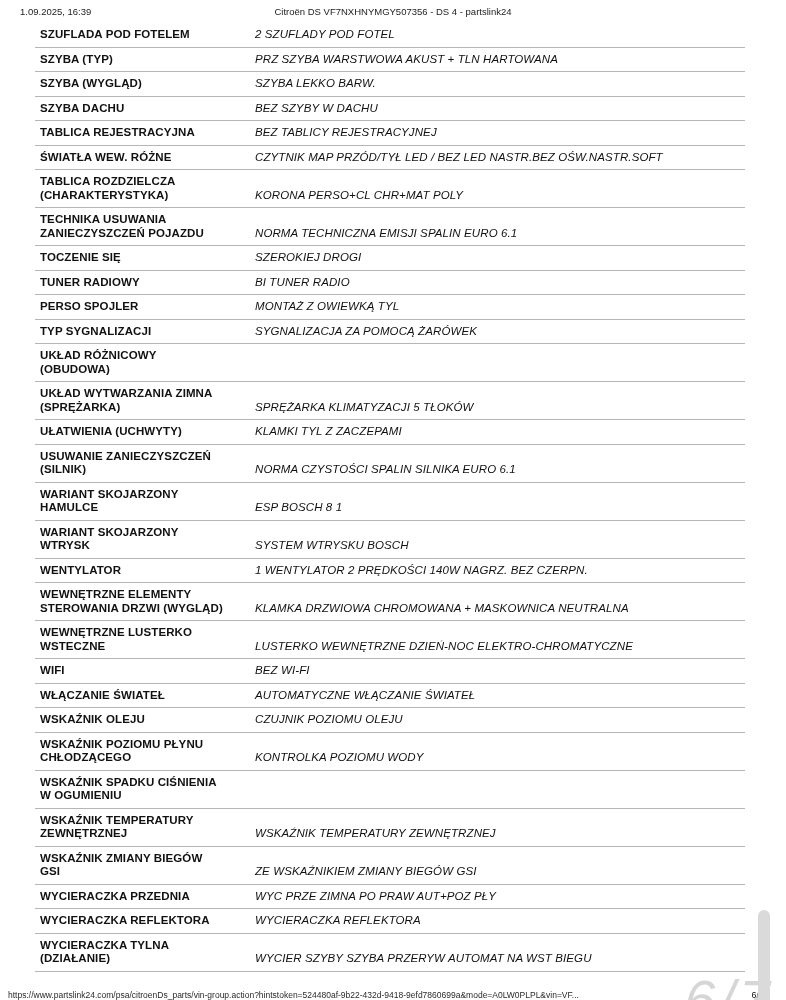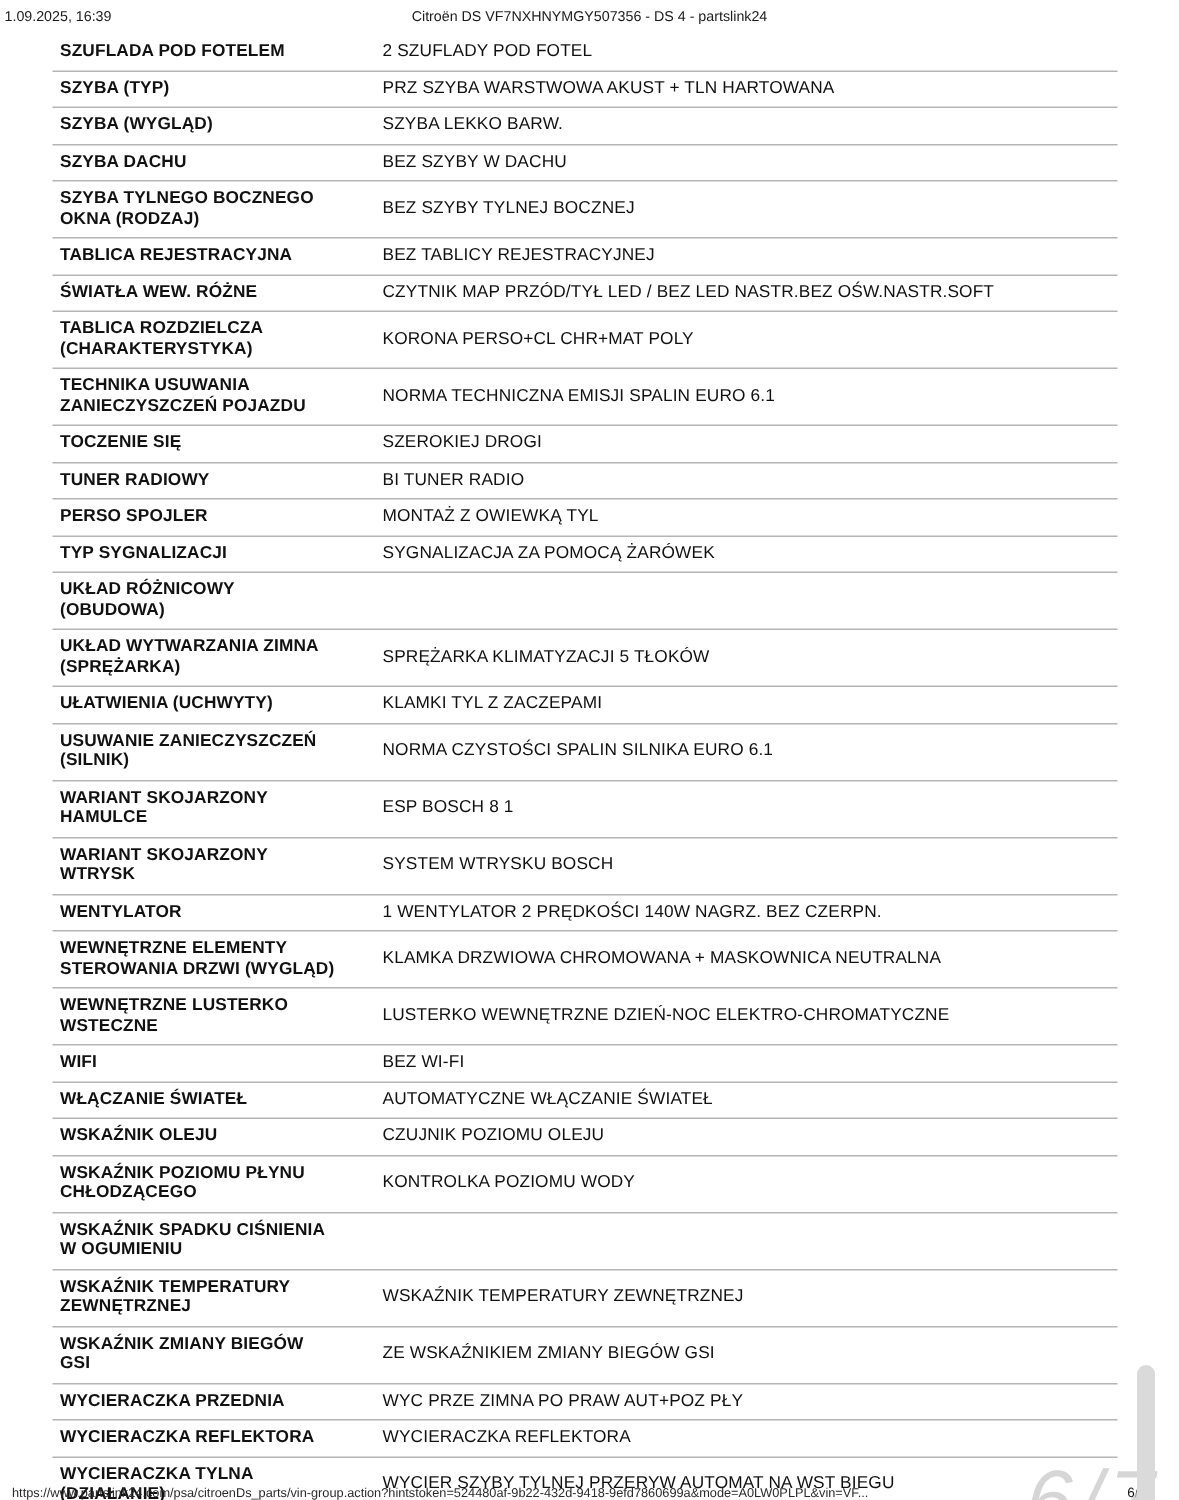--- a/index.html
+++ b/index.html
@@ -11,44 +11,45 @@
     position: relative;
     overflow: hidden;
   }
   .page { width: 786px; height: 1000px; position: relative; overflow: hidden; }
 
   
   .print-header {
     position: absolute; top: 6px; left: 0; right: 0; height: 14px;
     font-size: 9.5px; color: #1c1c1c;
   }
-  .print-header .datetime { position: absolute; left: 3px; top: 0; }
+  .print-header .datetime { position: absolute; left: 20px; top: 0; }
   .print-header .doc-title { position: absolute; left: 0; right: 0; top: 0; text-align: center; }
 
   
   .spec-table {
     position: absolute; top: 23px; left: 35px; width: 710px;
   }
   .row {
-    display: flex; align-items: center;
+    display: flex; align-items: flex-end;
     border-bottom: 1px solid #b5b5b5;
     padding: 5px 0 5px 5px;
     min-height: 24px;
   }
   .label {
     width: 215px; flex: 0 0 215px;
     padding-right: 30px;
     font-weight: bold;
     font-size: 11.5px; line-height: 13.5px;
     letter-spacing: 0.1px;
   }
   .value {
     flex: 1;
     font-size: 11.5px; line-height: 13.5px;
     letter-spacing: 0.1px;
+    font-style: italic;
   }
 
   
   .print-footer {
     position: absolute; left: 0; right: 0; top: 974px; height: 14px;
     font-size: 8.5px; color: #2a2a2a; margin-top: 16px;
   }
   .print-footer .url {
     position: absolute; left: 8px; top: 0; max-width: 725px;
     white-space: nowrap; overflow: hidden;
@@ -92,24 +93,20 @@
       </div>
       <div class="row">
         <div class="label">SZYBA (WYGLĄD)</div>
         <div class="value">SZYBA LEKKO BARW.</div>
       </div>
       <div class="row">
         <div class="label">SZYBA DACHU</div>
         <div class="value">BEZ SZYBY W DACHU</div>
       </div>
       <div class="row">
-        <div class="label">SZYBA TYLNEGO BOCZNEGO OKNA (RODZAJ)</div>
-        <div class="value">BEZ SZYBY TYLNEJ BOCZNEJ</div>
-      </div>
-      <div class="row">
         <div class="label">TABLICA REJESTRACYJNA</div>
         <div class="value">BEZ TABLICY REJESTRACYJNEJ</div>
       </div>
       <div class="row">
         <div class="label">ŚWIATŁA WEW. RÓŻNE</div>
         <div class="value">CZYTNIK MAP PRZÓD/TYŁ LED / BEZ LED NASTR.BEZ OŚW.NASTR.SOFT</div>
       </div>
       <div class="row">
         <div class="label">TABLICA ROZDZIELCZA (CHARAKTERYSTYKA)</div>
         <div class="value">KORONA PERSO+CL CHR+MAT POLY</div>
@@ -199,21 +196,21 @@
       <div class="row">
         <div class="label">WYCIERACZKA PRZEDNIA</div>
         <div class="value">WYC PRZE ZIMNA PO PRAW AUT+POZ PŁY</div>
       </div>
       <div class="row">
         <div class="label">WYCIERACZKA REFLEKTORA</div>
         <div class="value">WYCIERACZKA REFLEKTORA</div>
       </div>
       <div class="row">
         <div class="label">WYCIERACZKA TYLNA (DZIAŁANIE)</div>
-        <div class="value">WYCIER SZYBY TYLNEJ PRZERYW AUTOMAT NA WST BIEGU</div>
+        <div class="value">WYCIER SZYBY SZYBA PRZERYW AUTOMAT NA WST BIEGU</div>
       </div>
     </div>
 
   <div class="print-footer">
     <span class="url">https://www.partslink24.com/psa/citroenDs_parts/vin-group.action?hintstoken=524480af-9b22-432d-9418-9efd7860699a&amp;mode=A0LW0PLPL&amp;vin=VF...</span>
     <span class="page-num">6/7</span>
   </div>
 
   <div class="watermark">6/7</div>
 

